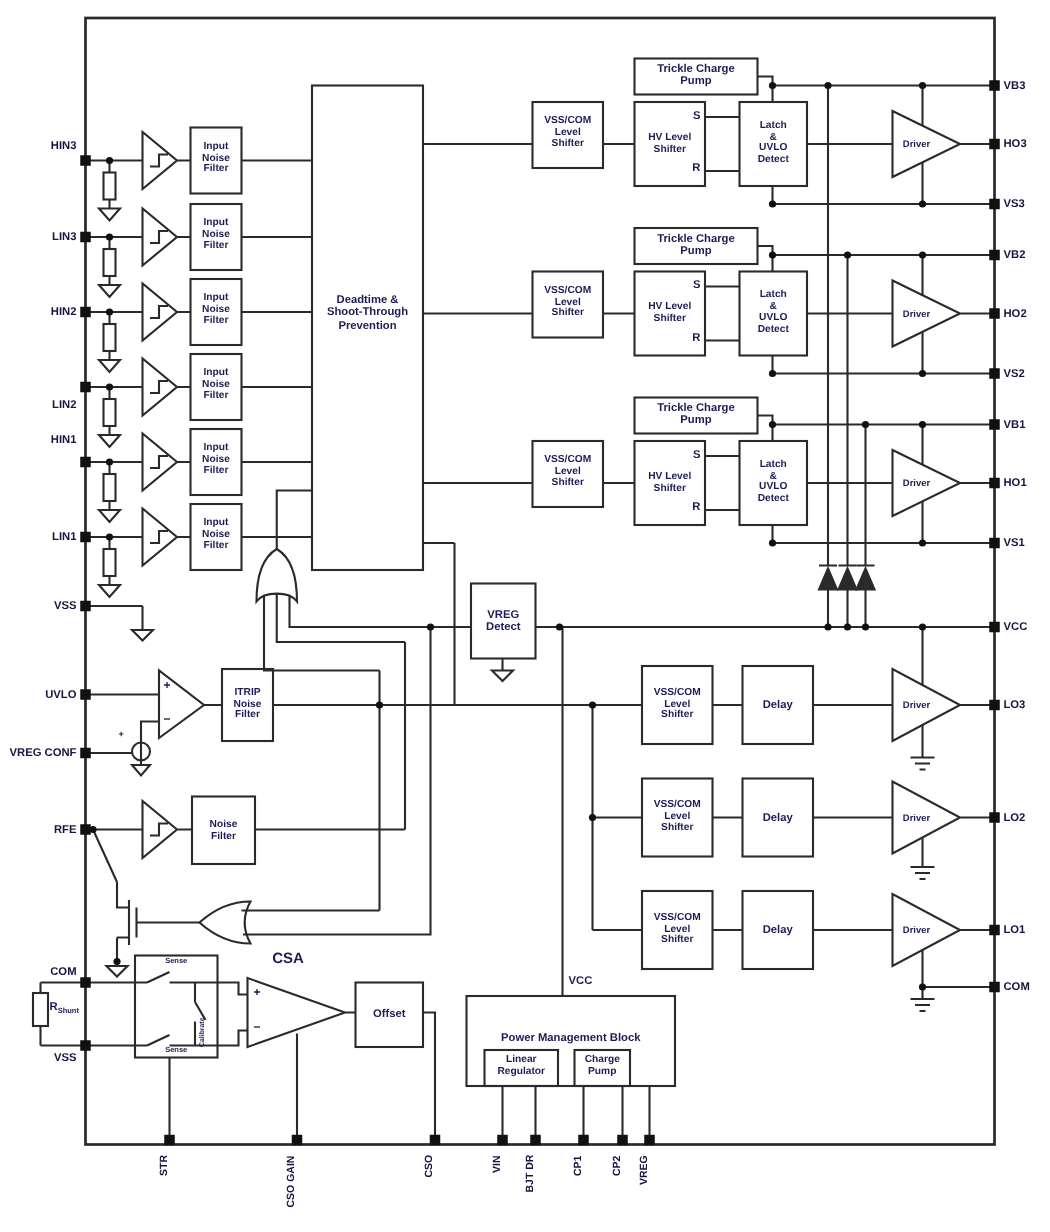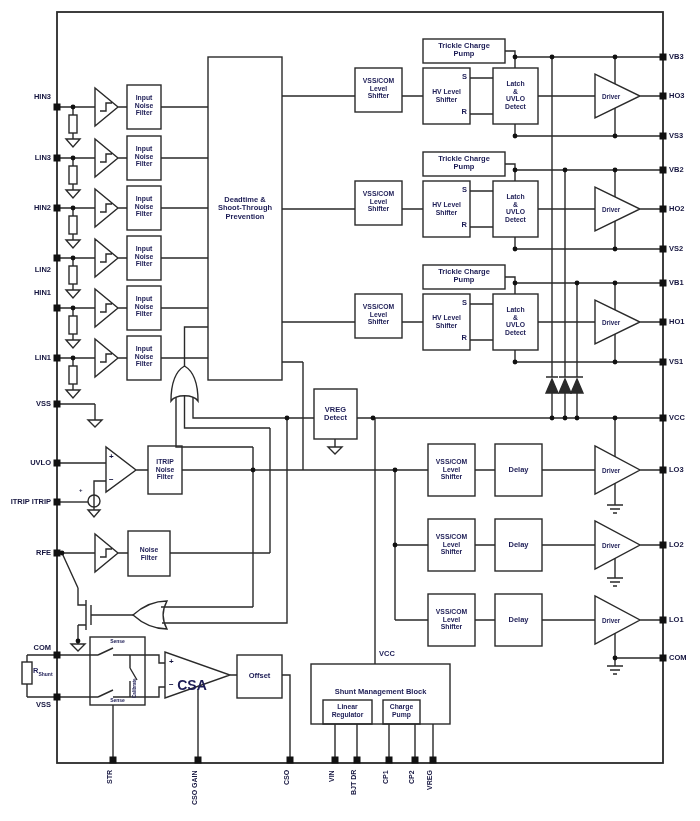--- a/index.html
+++ b/index.html
@@ -275,21 +275,21 @@
 </svg>
 
 <div class="pinL" style="top:92px">HIN3</div>
 <div class="pinL" style="top:153px">LIN3</div>
 <div class="pinL" style="top:203px">HIN2</div>
 <div class="pinL" style="top:265px">LIN2</div>
 <div class="pinL" style="top:288px">HIN1</div>
 <div class="pinL" style="top:353px">LIN1</div>
 <div class="pinL" style="top:399px">VSS</div>
 <div class="pinL" style="top:458px">UVLO</div>
-<div class="pinL" style="top:497px">ITRIP ITRIP</div>
+<div class="pinL" style="top:497px">VREG CONF</div>
 <div class="pinL" style="top:548px">RFE</div>
 <div class="pinL" style="top:643px">COM</div>
 <div class="pinL" style="top:700px">VSS</div>
 
 <div class="pinR" style="top:52px">VB3</div>
 <div class="pinR" style="top:91px">HO3</div>
 <div class="pinR" style="top:131px">VS3</div>
 <div class="pinR" style="top:165px">VB2</div>
 <div class="pinR" style="top:204px">HO2</div>
 <div class="pinR" style="top:244px">VS2</div>
@@ -399,24 +399,24 @@
 <div class="lbl" style="left:428px;top:533px;width:47px;font-size:6.8px">VSS/COM
 Level
 Shifter</div>
 <div class="lbl" style="left:428px;top:608px;width:47px;font-size:6.8px">VSS/COM
 Level
 Shifter</div>
 <div class="lbl" style="left:495px;top:466px;width:47px">Delay</div>
 <div class="lbl" style="left:495px;top:541px;width:47px">Delay</div>
 <div class="lbl" style="left:495px;top:616px;width:47px">Delay</div>
 
-<div class="lbl" style="left:172px;top:678px;width:40px;font-size:14px">CSA</div>
+<div class="lbl" style="left:172px;top:634px;width:40px;font-size:10px">CSA</div>
 <div class="lbl" style="left:237px;top:672px;width:45px">Offset</div>
 
-<div class="lbl" style="left:311px;top:688px;width:139px">Shunt Management Block</div>
+<div class="lbl" style="left:311px;top:688px;width:139px">Power Management Block</div>
 <div class="lbl" style="left:323px;top:703px;width:49px;font-size:6.8px">Linear
 Regulator</div>
 <div class="lbl" style="left:383px;top:703px;width:37px;font-size:6.8px">Charge
 Pump</div>
 <div class="lbl" style="left:379px;top:650px;width:30px;text-align:left">VCC</div>
 
 <div class="sign" style="left:109px;top:453px">+</div>
 <div class="sign" style="left:109px;top:476px">−</div>
 <div class="sign" style="left:79px;top:487px;font-size:6px">+</div>
 <div class="sign" style="left:169px;top:658px">+</div>

